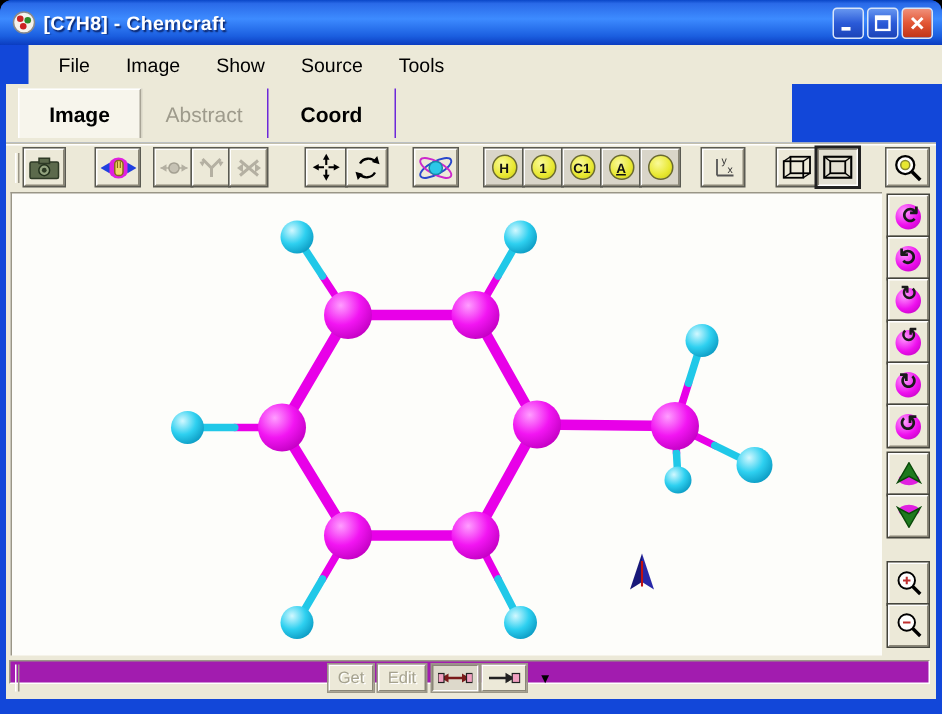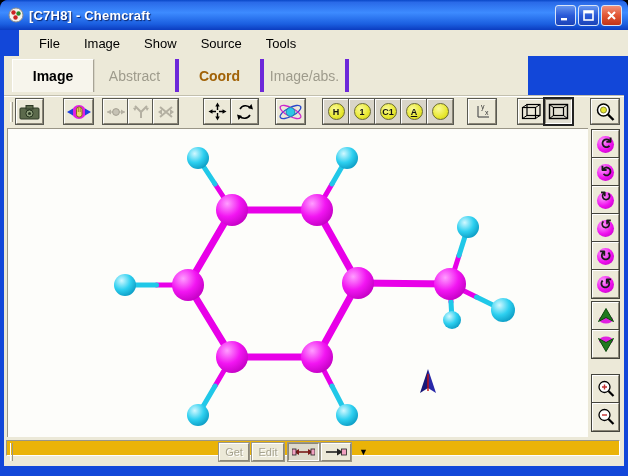--- a/index.html
+++ b/index.html
@@ -25,25 +25,25 @@
   .winbtn.red{background:linear-gradient(180deg,#f0907a 0%,#e25635 50%,#c03418 100%);}
   
   #menubar{
     position:absolute;left:19px;top:30px;width:620px;height:26px;background:#ece9d8;
     display:flex;align-items:center;padding-left:11px;font-size:13px;color:#000;
   }
   .menu-item{padding:3px 9px;margin-right:6px;}
   
   #tabbar{position:absolute;left:4px;top:56px;width:524px;height:39px;background:#ece9d8;display:flex;padding:3px 0 0 8px;}
   .tab{width:85px;height:33px;display:flex;align-items:center;justify-content:center;
-       font-size:14px;color:#9e9b8c;border-right:4px solid #6d28d9;}
+       font-size:14px;color:#9e9b8c;border-right:1px solid #6d28d9;}
   .tab.first{width:82px;}
   .tab.active{background:#f7f5ec;border:1px solid #fff;border-right:1px solid #a8a496;border-bottom:none;
        box-shadow:1px 0 0 #d8d5c6;color:#000;font-weight:bold;}
-  .tab.enabled{color:#a16207;font-weight:bold;}
+  .tab.enabled{color:#000000;font-weight:bold;}
   
   #toolbar{position:absolute;left:4px;top:95px;width:620px;height:33px;background:#ece9d8;
     border-top:1px solid #c2bfae;box-shadow:inset 0 1px 0 #fff;}
   .grip{position:absolute;left:6px;top:6px;width:3px;height:20px;border-left:1px solid #fff;border-right:1px solid #9a9687;}
   .tbtn{position:absolute;top:3px;height:25px;background:#ece9d8;
     border:1px solid;border-color:#fff #8a8677 #8a8677 #fff;outline:1px solid #5a5a52;
     display:flex;align-items:center;justify-content:center;padding:0;}
   .tbtn.graybg{background:#d9d5c9;}
   .tbtn.pressed{border-color:#8a8677 #fff #fff #8a8677;background:#e2dfd2;outline:2px solid #222;}
   .ycirc{width:17px;height:17px;border-radius:50%;border:1px solid #6a6a30;
@@ -60,21 +60,21 @@
     border:1px solid;border-color:#fff #8a8677 #8a8677 #fff;outline:1px solid #44443c;
     display:flex;align-items:center;justify-content:center;padding:0;}
   .sphere{width:17px;height:17px;border-radius:50%;
     background:radial-gradient(circle at 35% 30%,#ff9dff,#ee10ee 55%,#b400b4);position:relative;}
   .sph-arrow{position:absolute;left:50%;top:50%;transform:translate(-50%,-56%);font-size:15px;
     color:#1a1a1a;font-weight:bold;line-height:1;}
   .r90{transform:translate(-50%,-56%) rotate(90deg);}
   .r270{transform:translate(-50%,-56%) rotate(-90deg);}
   .rup{transform:translate(-50%,-78%) scale(.9);}
   
-  #bottombar{position:absolute;left:6px;top:440px;width:614px;height:16px;background:#eab308;
+  #bottombar{position:absolute;left:6px;top:440px;width:614px;height:16px;background:#a21caf;
     border:1px solid;border-color:#9a9687 #fff #fff #9a9687;}
   .bbtn{position:absolute;top:2px;height:18px;background:#ece9d8;border:1px solid;
     border-color:#fff #8a8677 #8a8677 #fff;outline:1px solid #9a9687;
     display:flex;align-items:center;justify-content:center;font-size:11px;padding:0 3px;}
   .bbtn:disabled, .bbtn.disabled{color:#a5a28f;text-shadow:1px 1px 0 #fff;}
   .bbtn.pressed{background:#ddd9cb;border-color:#8a8677 #fff #fff #8a8677;}
   .caret{position:absolute;left:352px;top:6px;font-size:9px;color:#000;}
   .svgline{display:block;}
 </style>
 </head>
@@ -113,21 +113,20 @@
     <span class="menu-item">Image</span>
     <span class="menu-item">Show</span>
     <span class="menu-item">Source</span>
     <span class="menu-item">Tools</span>
   </div>
 
   <div id="tabbar">
     <div class="tab first active">Image</div>
     <div class="tab">Abstract</div>
     <div class="tab enabled">Coord</div>
-    <div class="tab">Image/abs.</div>
   </div>
 
   <div id="toolbar">
     <div class="grip"></div>
 
     <button class="tbtn" style="left:12px;width:27px;">
       <svg width="21" height="16">
         <rect x="1" y="4" width="19" height="11" rx="1" fill="#5c6a4c" stroke="#2e3a26"></rect>
         <rect x="7" y="1.5" width="7" height="3.5" fill="#5c6a4c" stroke="#2e3a26"></rect>
         <circle cx="10.5" cy="9.5" r="3.6" fill="#93a37f" stroke="#22301c"></circle>

